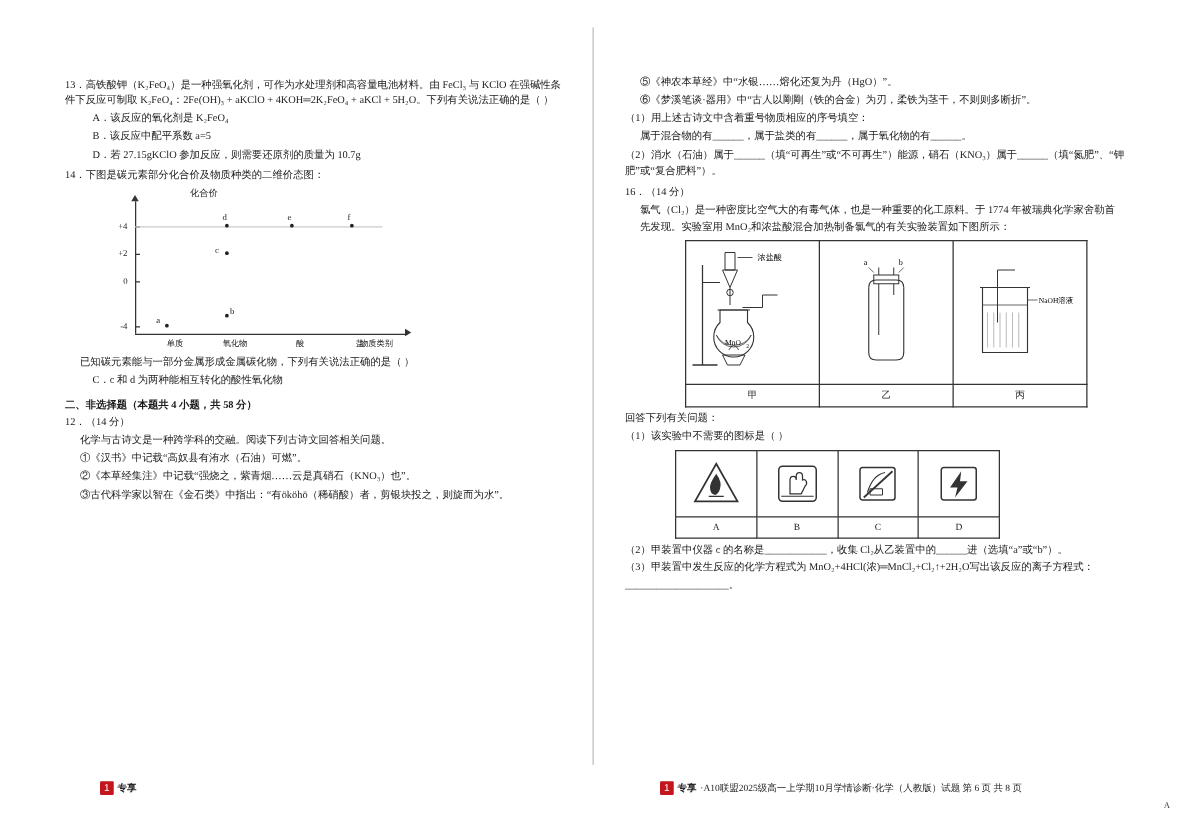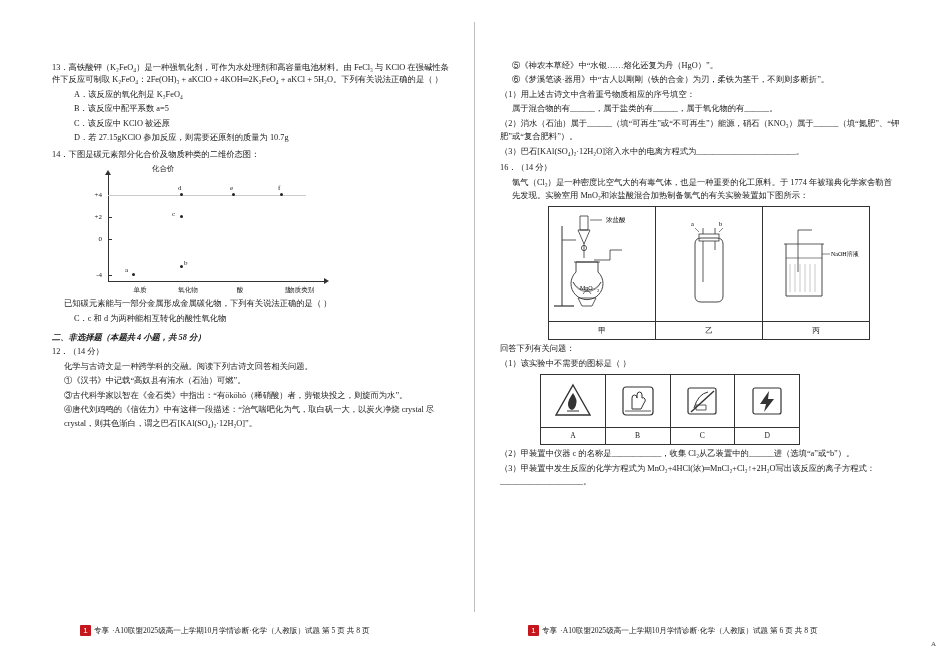--- a/index.html
+++ b/index.html
@@ -17,36 +17,36 @@
   .col{
     position:absolute;top:26px;width:400px;
     font-size:8.3px;line-height:1.62;margin-top:33px;
   }
   .colL{left:52px;}
   .colR{left:500px;}
   p{margin:0 0 1px 0;}
   .q{margin-top:3px;}
   .ind1{padding-left:12px;}
   .tight{line-height:1.5;}
-  .sec-title{margin-top:6px;font-weight:bold;font-style:italic;}
+  .sec-title{margin-top:6px;font-weight:bold;}
   .choices p{padding-left:22px;}
 
   
   .footer{
     position:absolute;bottom:18px;font-size:7.6px;color:#222;
     display:flex;align-items:center;gap:3px;white-space:nowrap;
   }
   .footerL{left:80px;}
   .footerR{left:528px;}
   .flogo{
     display:inline-block;width:11px;height:11px;background:#c4161c;color:#fff;
     font-size:8px;line-height:11px;text-align:center;font-family:"Liberation Sans",sans-serif;
     border-radius:1px;
   }
-  .fbold{font-weight:normal;text-align:right;}
+  .fbold{font-weight:bold;text-align:right;}
   .corner{
     position:absolute;right:14px;bottom:6px;font-size:7px;color:#444;
   }
 
   
   .chartwrap{position:relative;width:300px;height:130px;margin:4px 0 2px 14px;}
   .chart-title{position:absolute;left:86px;top:-2px;font-size:7.4px;}
   .axisY{position:absolute;left:42px;top:10px;width:1px;height:106px;background:#333;}
   .axisX{position:absolute;left:42px;top:116px;width:218px;height:1px;background:#333;}
   .ytick{position:absolute;left:42px;width:4px;height:1px;background:#333;}
@@ -82,21 +82,20 @@
 <div class="page">
 
   <div class="divider"></div>
 
   <div class="col colL">
 
     <p class="q tight">13．高铁酸钾（K₂FeO₄）是一种强氧化剂，可作为水处理剂和高容量电池材料。由 FeCl₃ 与 KClO 在强碱性条件下反应可制取 K₂FeO₄：2Fe(OH)₃ + aKClO + 4KOH═2K₂FeO₄ + aKCl + 5H₂O。下列有关说法正确的是（      ）</p>
     <div class="choices">
       <p>A．该反应的氧化剂是 K₂FeO₄</p>
       <p>B．该反应中配平系数 a=5</p>
-      <p>C．该反应中 KClO 被还原</p>
       <p>D．若 27.15gKClO 参加反应，则需要还原剂的质量为 10.7g</p>
     </div>
 
     <p class="q">14．下图是碳元素部分化合价及物质种类的二维价态图：</p>
 
     <div class="chartwrap">
       <div class="chart-title">化合价</div>
       <div class="arrowY"></div>
       <div class="axisY"></div>
       <div class="axisX"></div>
@@ -140,33 +139,32 @@
 
     <p class="ind1">已知碳元素能与一部分金属形成金属碳化物，下列有关说法正确的是（       ）</p>
     <div class="choices">
       <p>C．c 和 d 为两种能相互转化的酸性氧化物</p>
     </div>
 
     <p class="sec-title">二、非选择题（本题共 4 小题，共 58 分）</p>
     <p>12．（14 分）</p>
     <p class="ind1">化学与古诗文是一种跨学科的交融。阅读下列古诗文回答相关问题。</p>
     <p class="ind1">①《汉书》中记载“高奴县有洧水（石油）可燃”。</p>
+    <p class="ind1">②《本草经集注》中记载“强烧之，紫青烟……云是真硝石（KNO₃）也”。</p>
     <p class="ind1">③古代科学家以智在《金石类》中指出：“有ököhö（稀硝酸）者，剪银块投之，则旋而为水”。</p>
-    <p class="ind1">④唐代刘鸡鸣的《信佐力》中有这样一段描述：“治气喘吧化为气，取白矾一大，以炭火净烧 crystal 尽 crystal，则其色渐白，谓之巴石[KAl(SO₄)₂·12H₂O]”。</p>
   </div>
 
   <div class="col colR">
 
     <p class="ind1">⑤《神农本草经》中“水银……熔化还复为丹（HgO）”。</p>
     <p class="ind1">⑥《梦溪笔谈·器用》中“古人以剛剛（铁的合金）为刃，柔铁为茎干，不则则多断折”。</p>
 
     <p>（1）用上述古诗文中含着重号物质相应的序号填空：</p>
     <p class="ind1">属于混合物的有______，属于盐类的有______，属于氧化物的有______。</p>
     <p>（2）消水（石油）属于______（填“可再生”或“不可再生”）能源，硝石（KNO₃）属于______（填“氮肥”、“钾肥”或“复合肥料”）。</p>
-    <p>（3）巴石[KAl(SO₄)₂·12H₂O]溶入水中的电离方程式为________________________。</p>
 
     <p class="q">16．（14 分）</p>
     <p class="ind1">氯气（Cl₂）是一种密度比空气大的有毒气体，也是一种重要的化工原料。于 1774 年被瑞典化学家舍勒首先发现。实验室用 MnO₂和浓盐酸混合加热制备氯气的有关实验装置如下图所示：</p>
 
     <table class="apptable">
       <tbody>
           <tr>
         <td class="appcell">
           <svg width="104" height="108" viewBox="0 0 104 108" class="svgicon">
 
@@ -289,21 +287,20 @@
     </tbody>
       </table>
 
     <p>（2）甲装置中仪器 c 的名称是____________，收集 Cl₂从乙装置中的______进（选填“a”或“b”）。</p>
     <p>（3）甲装置中发生反应的化学方程式为 MnO₂+4HCl(浓)═MnCl₂+Cl₂↑+2H₂O写出该反应的离子方程式：____________________。</p>
   </div>
 
   <div class="footer footerL">
     <span class="flogo">1</span>
     <span class="fbold">专享</span>
-    <span>·A10联盟2025级高一上学期10月学情诊断·化学（人教版）试题 第 5 页  共 8 页</span>
   </div>
 
   <div class="footer footerR">
     <span class="flogo">1</span>
     <span class="fbold">专享</span>
     <span>·A10联盟2025级高一上学期10月学情诊断·化学（人教版）试题 第 6 页  共 8 页</span>
   </div>
 
   <div class="corner">A</div>
 </div>

